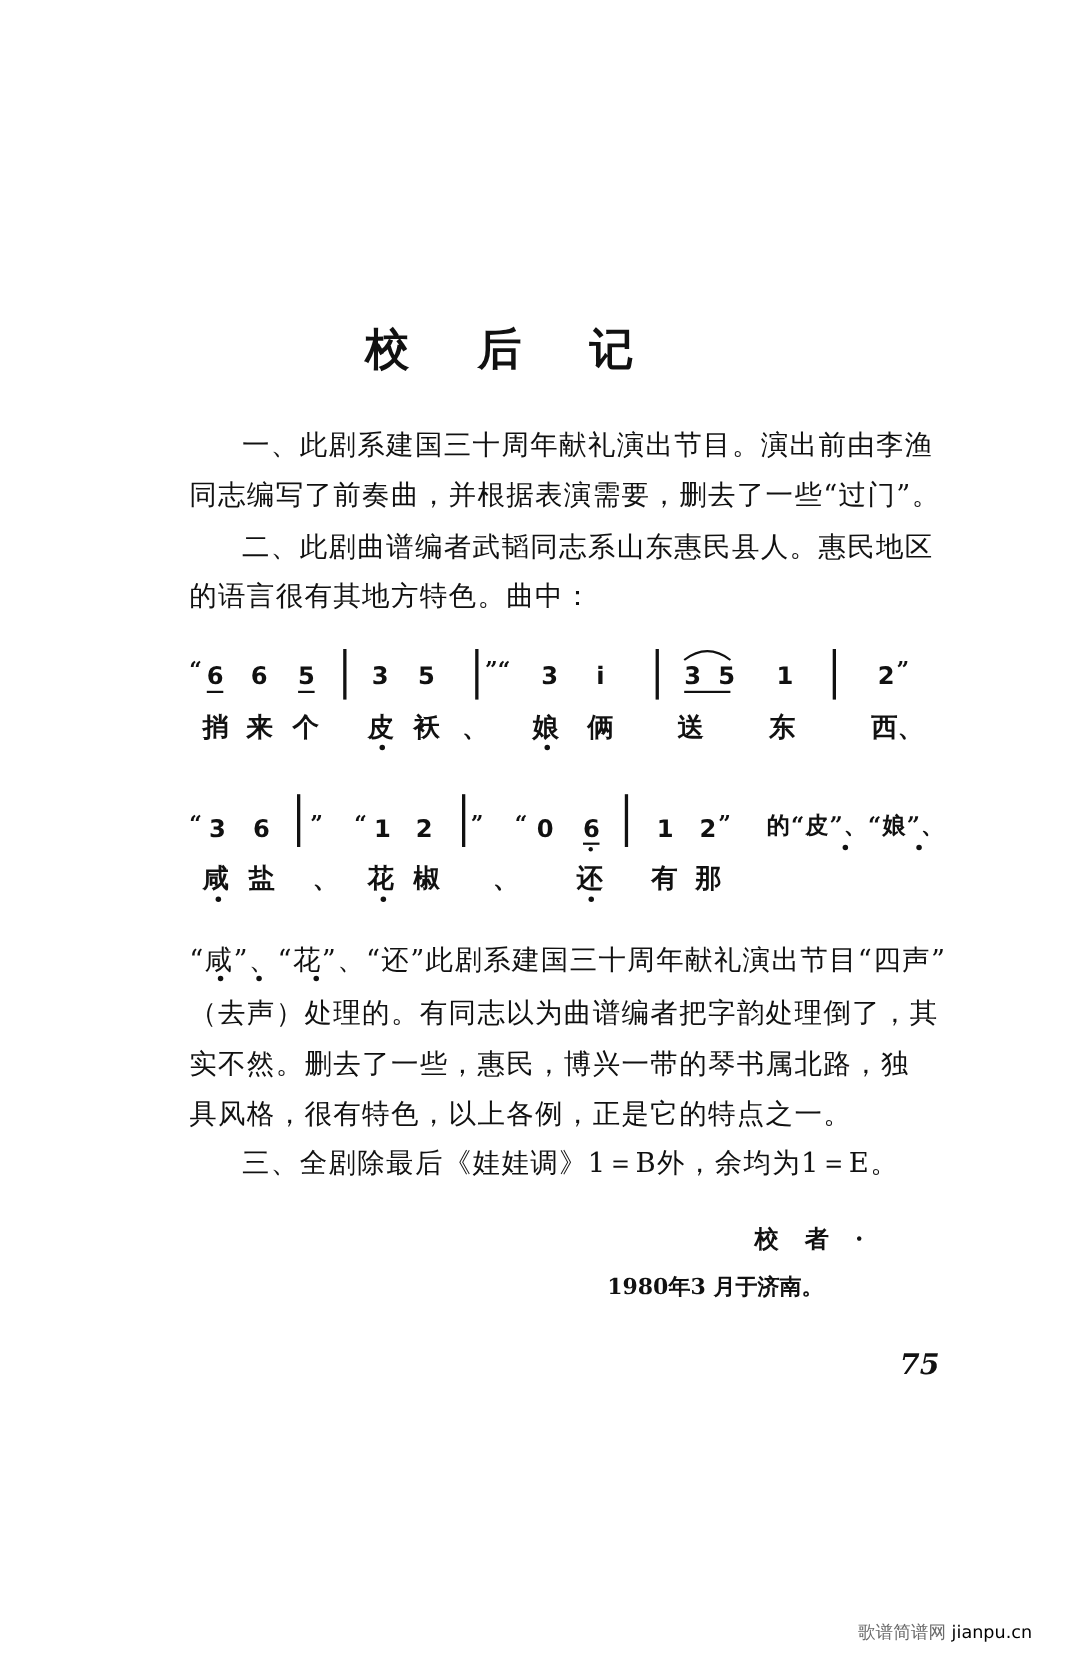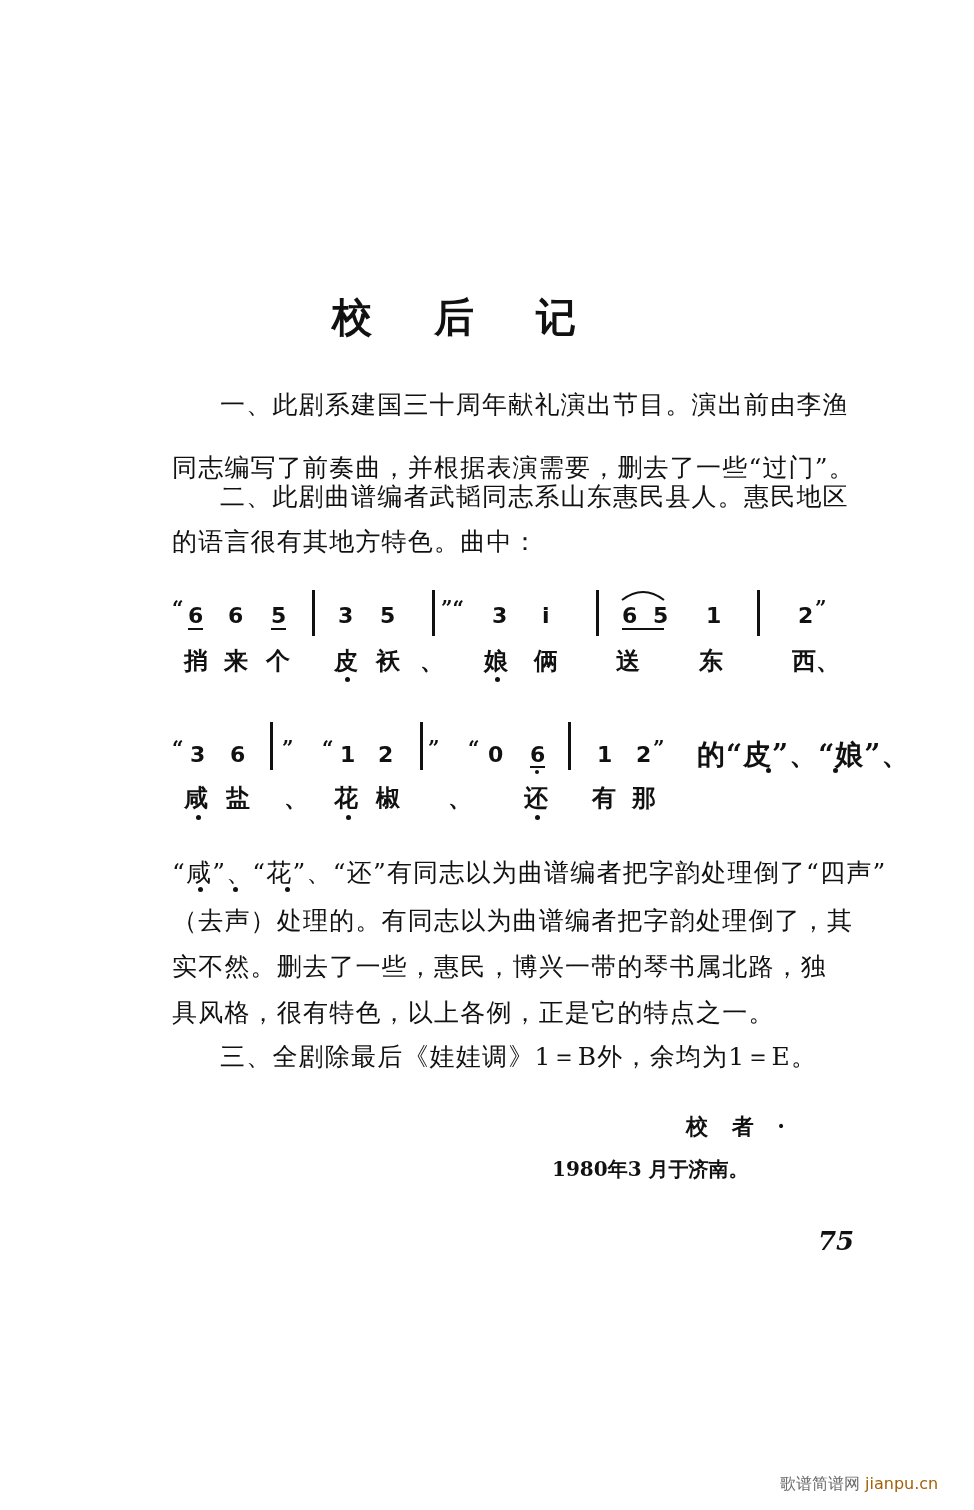--- a/index.html
+++ b/index.html
@@ -10,29 +10,29 @@
   .para { left:172px; font-size:25px; font-weight:normal; letter-spacing:1.2px; }
   .num { font-family:"DejaVu Sans","Liberation Sans",sans-serif; font-size:22px; font-weight:bold; }
   .lyric { font-size:24px; font-weight:bold; }
   .bar { position:absolute; width:3px; background:#111; }
   .uline { position:absolute; height:2px; background:#111; }
   .dot { position:absolute; width:5px; height:5px; border-radius:50%; background:#111; }
   .quote { font-size:20px; font-weight:bold; }
   .sig { font-size:22px; font-weight:bold; }
   .pageno { left:818px; top:1226px; font-size:26px; font-weight:bold; font-style:italic; font-family:"DejaVu Serif",serif; }
   .wm { left:780px; top:1474px; font-size:16px; color:#6a6a6a; font-family:"DejaVu Sans",sans-serif; }
-  .wm .en { color:#a16207; }
+  .wm .en { color:#000000; }
 </style>
 </head>
 <body>
 
 <div class="abs title">校后记</div>
 
 <div class="abs para" style="left:220px;top:388px;">一、此剧系建国三十周年献礼演出节目。演出前由李渔</div>
-<div class="abs para" style="top:433px;margin-top:18px;">同志编写了前奏曲，并根据表演需要，删去了一些“过门”。</div>
+<div class="abs para" style="top:433px;">同志编写了前奏曲，并根据表演需要，删去了一些“过门”。</div>
 <div class="abs para" style="left:220px;top:480px;">二、此剧曲谱编者武韬同志系山东惠民县人。惠民地区</div>
 <div class="abs para" style="top:525px;">的语言很有其地方特色。曲中：</div>
 
 <div>
   <span class="abs quote" style="left:172px;top:596px;">“</span>
   <span class="abs num" style="left:188px;top:603px;">6</span>
   <div class="uline" style="left:188px;top:628px;width:15px;"></div>
   <span class="abs num" style="left:228px;top:603px;">6</span>
   <span class="abs num" style="left:271px;top:603px;">5</span>
   <div class="uline" style="left:271px;top:628px;width:15px;"></div>
@@ -40,21 +40,21 @@
   <span class="abs num" style="left:338px;top:603px;">3</span>
   <span class="abs num" style="left:380px;top:603px;">5</span>
   <div class="bar" style="left:432px;top:590px;height:46px;"></div>
   <span class="abs quote" style="left:441px;top:596px;">”“</span>
   <span class="abs num" style="left:492px;top:603px;">3</span>
   <span class="abs num" style="left:542px;top:603px;">i</span>
   <div class="bar" style="left:596px;top:590px;height:46px;"></div>
   <svg class="abs" style="left:620px;top:588px;" width="46" height="14">
       <path d="M2 12 Q23 -4 44 12" stroke="#111" stroke-width="2" fill="none"></path>
     </svg>
-  <span class="abs num" style="left:622px;top:603px;letter-spacing:4px;">6 5</span>
+  <span class="abs num" style="left:622px;top:603px;letter-spacing:4px;">3 5</span>
   <div class="uline" style="left:622px;top:628px;width:42px;"></div>
   <span class="abs num" style="left:706px;top:603px;">1</span>
   <div class="bar" style="left:757px;top:590px;height:46px;"></div>
   <span class="abs num" style="left:798px;top:603px;">2</span>
   <span class="abs quote" style="left:815px;top:596px;">”</span>
 
   <span class="abs lyric" style="left:184px;top:645px;">捎</span>
   <span class="abs lyric" style="left:224px;top:645px;">来</span>
   <span class="abs lyric" style="left:266px;top:645px;">个</span>
   <span class="abs lyric" style="left:334px;top:645px;">皮</span>
@@ -82,39 +82,39 @@
   <span class="abs quote" style="left:428px;top:736px;">”</span>
   <span class="abs quote" style="left:468px;top:736px;">“</span>
   <span class="abs num" style="left:488px;top:742px;">0</span>
   <span class="abs num" style="left:530px;top:742px;">6</span>
   <div class="uline" style="left:530px;top:766px;width:15px;"></div>
   <div class="dot" style="left:535px;top:770px;width:4px;height:4px;"></div>
   <div class="bar" style="left:568px;top:722px;height:48px;"></div>
   <span class="abs num" style="left:597px;top:742px;">1</span>
   <span class="abs num" style="left:636px;top:742px;">2</span>
   <span class="abs quote" style="left:653px;top:736px;">”</span>
-  <span class="abs lyric" style="left:697px;top:736px;font-size:28px;letter-spacing:1px;">的“皮”、“娘”、</span>
+  <span class="abs lyric" style="left:697px;top:736px;font-size:21px;letter-spacing:1px;">的“皮”、“娘”、</span>
   <div class="dot" style="left:766px;top:768px;"></div>
   <div class="dot" style="left:833px;top:768px;"></div>
 
   <span class="abs lyric" style="left:184px;top:782px;">咸</span>
   <div class="dot" style="left:196px;top:815px;"></div>
   <span class="abs lyric" style="left:226px;top:782px;">盐</span>
   <span class="abs lyric" style="left:284px;top:782px;">、</span>
   <span class="abs lyric" style="left:334px;top:782px;">花</span>
   <div class="dot" style="left:346px;top:815px;"></div>
   <span class="abs lyric" style="left:376px;top:782px;">椒</span>
   <span class="abs lyric" style="left:448px;top:782px;">、</span>
   <span class="abs lyric" style="left:524px;top:782px;">还</span>
   <div class="dot" style="left:535px;top:815px;"></div>
   <span class="abs lyric" style="left:592px;top:782px;">有</span>
   <span class="abs lyric" style="left:632px;top:782px;">那</span>
 </div>
 
-<div class="abs para" style="top:856px;">“咸”、“花”、“还”有同志以为曲谱编者把字韵处理倒了“四声”</div>
+<div class="abs para" style="top:856px;">“咸”、“花”、“还”此剧系建国三十周年献礼演出节目“四声”</div>
 <div class="dot" style="left:198px;top:887px;"></div>
 <div class="dot" style="left:233px;top:887px;"></div>
 <div class="dot" style="left:285px;top:887px;"></div>
 <div class="abs para" style="top:904px;">（去声）处理的。有同志以为曲谱编者把字韵处理倒了，其</div>
 <div class="abs para" style="top:950px;">实不然。删去了一些，惠民，博兴一带的琴书属北路，独</div>
 <div class="abs para" style="top:996px;">具风格，很有特色，以上各例，正是它的特点之一。</div>
 <div class="abs para" style="left:220px;top:1040px;">三、全剧除最后《娃娃调》1＝B外，余均为1＝E。</div>
 
 <div class="abs sig" style="left:686px;top:1112px;letter-spacing:8px;">校  者 ·</div>
 <div class="abs sig" style="left:552px;top:1156px;font-size:20px;">1980年3 月于济南。</div>

